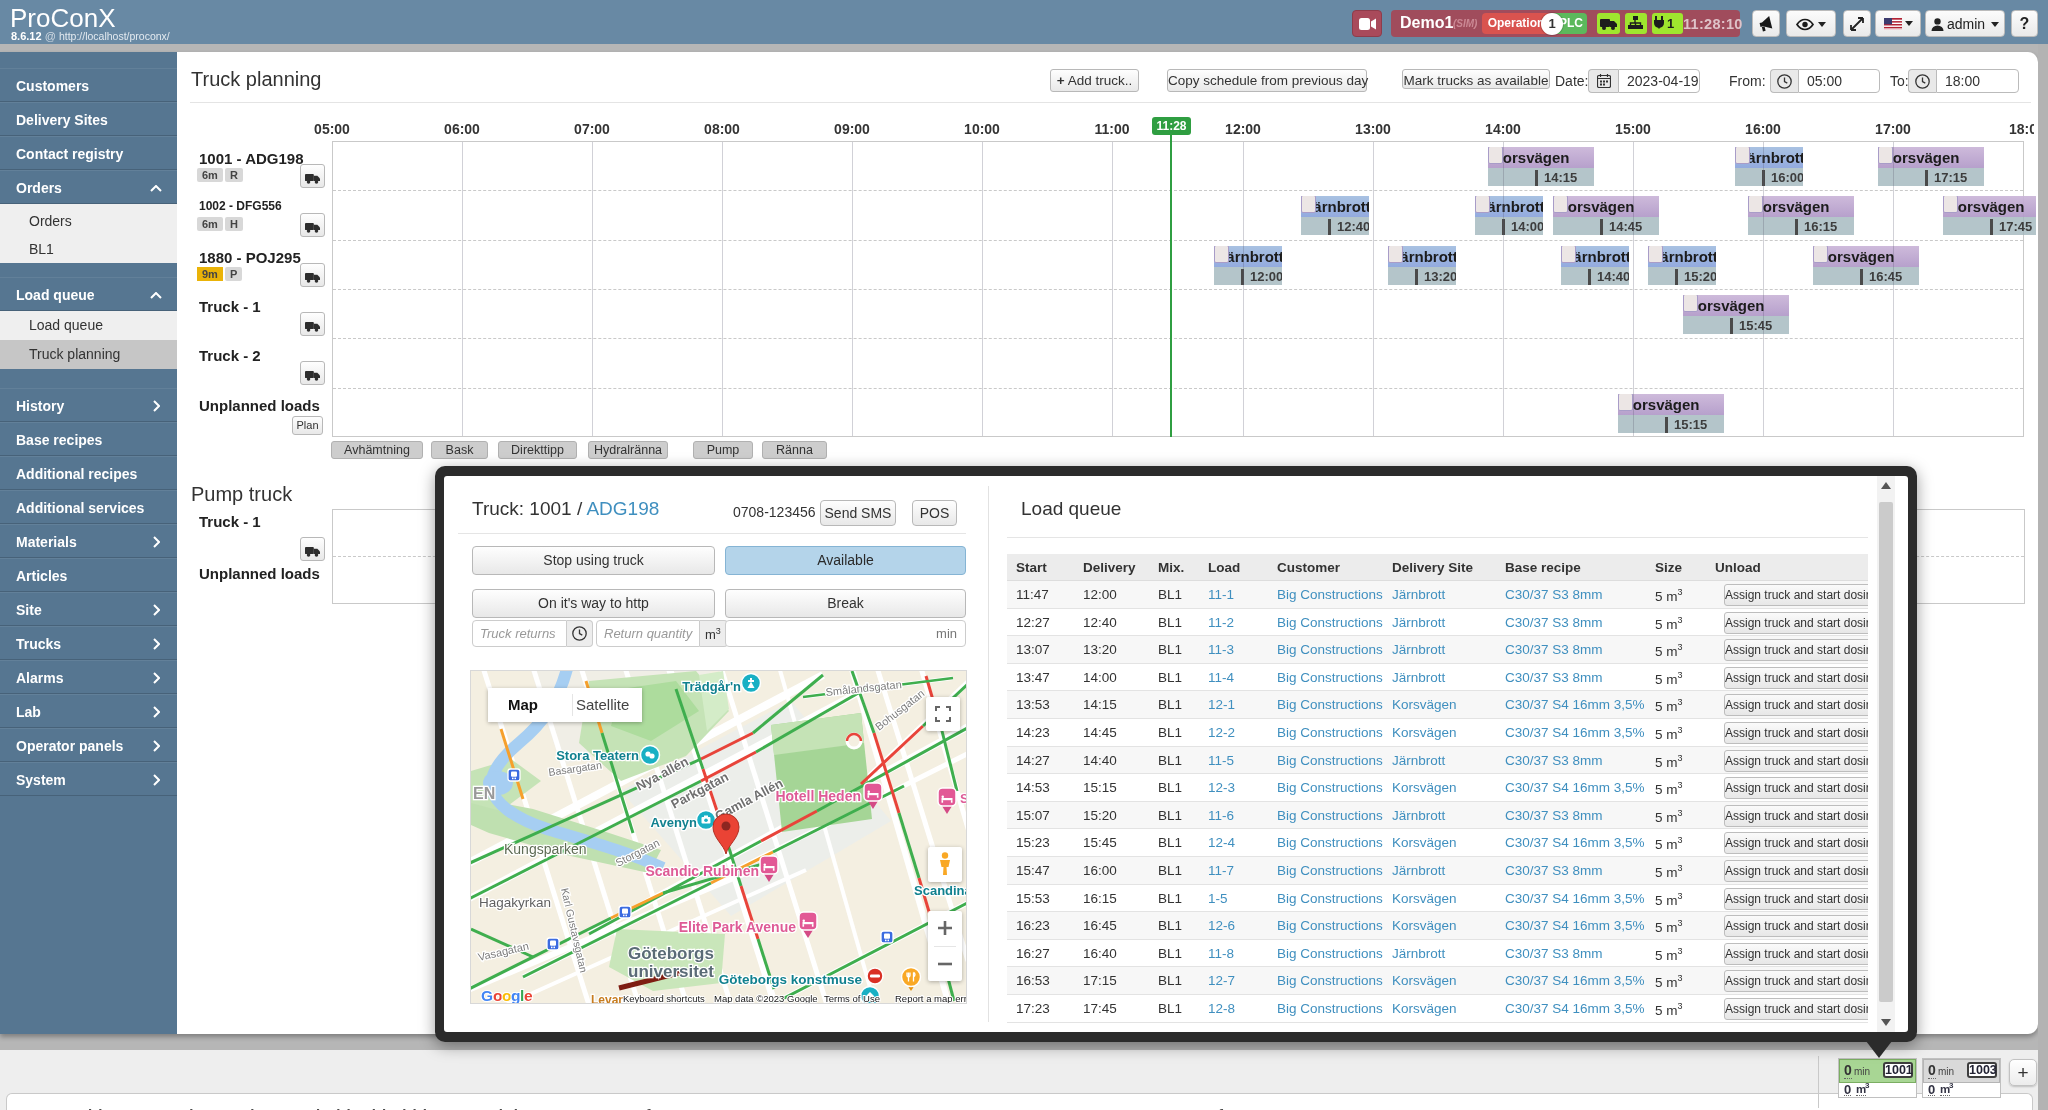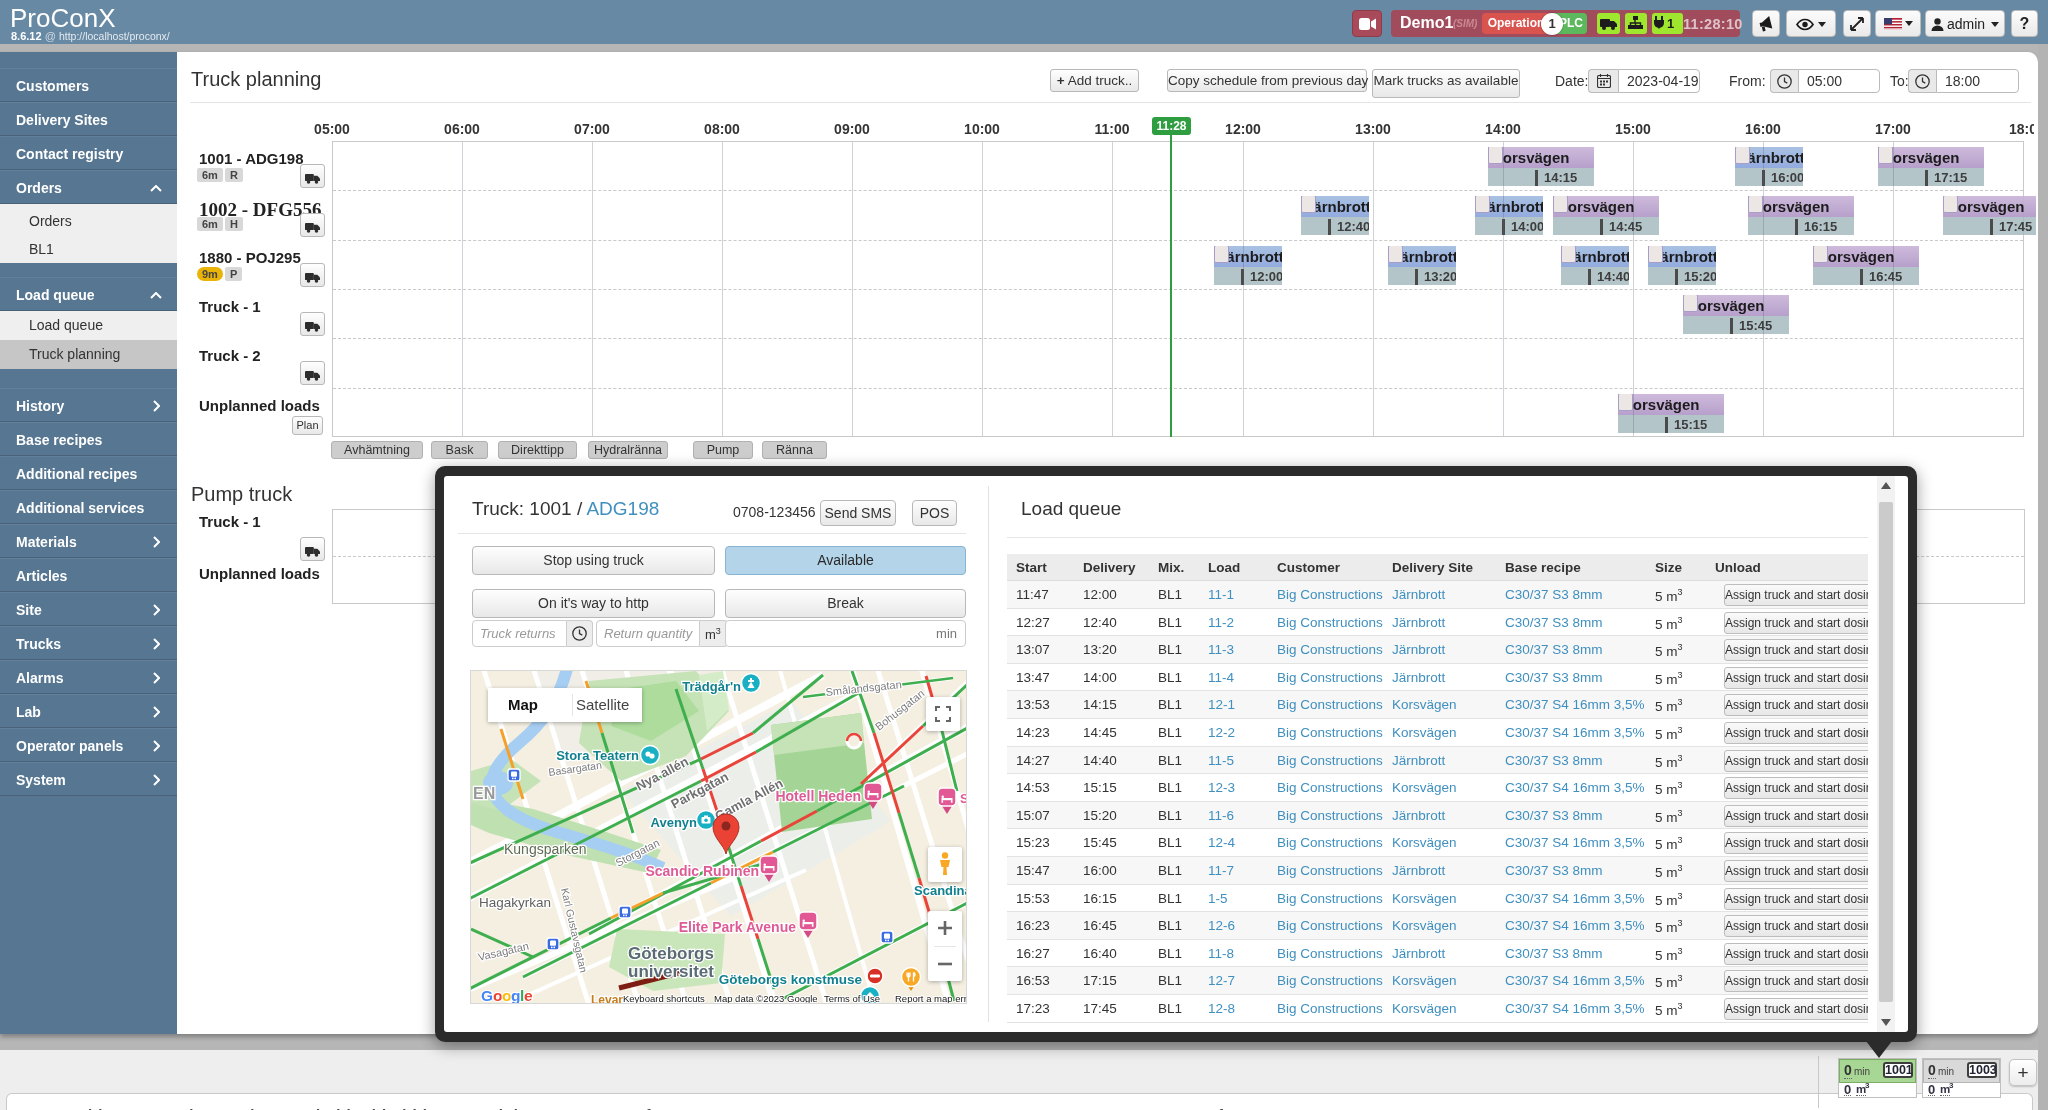--- a/index.html
+++ b/index.html
@@ -170,21 +170,21 @@
 <div style="position:relative;height:34px;border-bottom:1px solid rgba(0,0,0,0.16);border-top:1px solid rgba(255,255,255,0.07);">
         <span style="position:absolute;left:16px;top:9px;font-size:14px;font-weight:bold;color:#fff;">System</span>
         <svg width="7" height="12" viewBox="0 0 7 12" style="position:absolute;right:17px;top:11px;">
           <path d="M1 1 L6 6 L1 11" stroke="#fff" stroke-width="2" fill="none"></path>
         </svg>
       </div>
 </div>
 <div class="abs" style="left:191px;top:68px;font-size:20px;color:#333;">Truck planning</div>
 <div class="btn" style="left:1050px;top:69px;width:89px;height:23px;font-size:13.5px;line-height:21px;white-space:nowrap;"><b style="font-weight:bold;">+</b> Add truck..</div>
 <div class="btn" style="left:1167px;top:69px;width:200px;height:23px;font-size:13.5px;line-height:21px;white-space:nowrap;">Copy schedule from previous day</div>
-<div class="btn" style="left:1372px;top:69px;width:148px;height:29px;font-size:13.5px;line-height:21px;white-space:nowrap;">Mark trucks as available</div>
+<div class="btn" style="left:1402px;top:69px;width:148px;height:20px;font-size:13.5px;line-height:21px;white-space:nowrap;">Mark trucks as available</div>
 <div class="abs" style="left:1555px;top:73px;font-size:14px;color:#333;">Date:</div>
 <div class="abs" style="left:1588px;top:69px;height:24px;display:flex;">
       <div style="width:30px;background:#e9e9e9;border:1px solid #bbb;border-right:none;border-radius:4px 0 0 4px;display:flex;align-items:center;justify-content:center;">
         <svg width="14" height="14" viewBox="0 0 14 14">
           <rect x="0.5" y="1.5" width="13" height="12" rx="1.5" fill="none" stroke="#333" stroke-width="1.2"></rect>
           <path d="M3.5 0 v3 M10.5 0 v3 M0.5 4.5 h13" stroke="#333" stroke-width="1.2"></path>
           <rect x="3" y="6.5" width="2" height="2" fill="#333"></rect>
           <rect x="6" y="6.5" width="2" height="2" fill="#333"></rect>
           <rect x="9" y="6.5" width="2" height="2" fill="#333"></rect>
           <rect x="3" y="9.5" width="2" height="2" fill="#333"></rect>
@@ -370,31 +370,31 @@
     </div>
 <div class="abs" style="left:199px;top:150px;font-size:15px;font-weight:bold;color:#222;">1001 - ADG198</div>
 <span class="abs" style="left:197px;top:168px;background:#d8d8d8;border-radius:2px;font-size:11px;font-weight:bold;color:#444;padding:1px 5px;">6m</span>
 <span class="abs" style="left:225px;top:168px;background:#d8d8d8;border-radius:2px;font-size:11px;font-weight:bold;color:#444;padding:1px 5px;">R</span>
 <div class="btn" style="left:300px;top:164px;width:25px;height:24px;padding-top:5px;"><svg width="15" height="12" viewBox="0 0 17 13">
         <rect x="0" y="2" width="10" height="8" rx="1" fill="#2d2d2d"></rect>
         <path d="M10 4 h4 l3 3 v3 h-7 z" fill="#2d2d2d"></path>
         <circle cx="4" cy="11" r="2" fill="#2d2d2d"></circle>
         <circle cx="13" cy="11" r="2" fill="#2d2d2d"></circle>
       </svg></div>
-<div class="abs" style="left:199px;top:199px;font-size:19px;font-weight:bold;color:#222;font-family:Liberation Serif, serif;">1002 - DFG556</div>
+<div class="abs" style="left:199px;top:199px;font-size:12px;font-weight:bold;color:#222;">1002 - DFG556</div>
 <span class="abs" style="left:197px;top:217px;background:#d8d8d8;border-radius:2px;font-size:11px;font-weight:bold;color:#444;padding:1px 5px;">6m</span>
 <span class="abs" style="left:225px;top:217px;background:#d8d8d8;border-radius:2px;font-size:11px;font-weight:bold;color:#444;padding:1px 5px;">H</span>
 <div class="btn" style="left:300px;top:213px;width:25px;height:24px;padding-top:5px;"><svg width="15" height="12" viewBox="0 0 17 13">
         <rect x="0" y="2" width="10" height="8" rx="1" fill="#2d2d2d"></rect>
         <path d="M10 4 h4 l3 3 v3 h-7 z" fill="#2d2d2d"></path>
         <circle cx="4" cy="11" r="2" fill="#2d2d2d"></circle>
         <circle cx="13" cy="11" r="2" fill="#2d2d2d"></circle>
       </svg></div>
 <div class="abs" style="left:199px;top:249px;font-size:15px;font-weight:bold;color:#222;">1880 - POJ295</div>
-<span class="abs" style="left:197px;top:267px;background:#eab308;border-radius:7px;font-size:11px;font-weight:bold;color:#444;padding:1px 5px;">9m</span>
+<span class="abs" style="left:197px;top:267px;background:#eab308;border-radius:0;font-size:11px;font-weight:bold;color:#444;padding:1px 5px;">9m</span>
 <span class="abs" style="left:225px;top:267px;background:#d8d8d8;border-radius:2px;font-size:11px;font-weight:bold;color:#444;padding:1px 5px;">P</span>
 <div class="btn" style="left:300px;top:263px;width:25px;height:24px;padding-top:5px;"><svg width="15" height="12" viewBox="0 0 17 13">
         <rect x="0" y="2" width="10" height="8" rx="1" fill="#2d2d2d"></rect>
         <path d="M10 4 h4 l3 3 v3 h-7 z" fill="#2d2d2d"></path>
         <circle cx="4" cy="11" r="2" fill="#2d2d2d"></circle>
         <circle cx="13" cy="11" r="2" fill="#2d2d2d"></circle>
       </svg></div>
 <div class="abs" style="left:199px;top:298px;font-size:15px;font-weight:bold;color:#222;">Truck - 1</div>
 <div class="btn" style="left:300px;top:312px;width:25px;height:24px;padding-top:5px;"><svg width="15" height="12" viewBox="0 0 17 13">
         <rect x="0" y="2" width="10" height="8" rx="1" fill="#2d2d2d"></rect>

